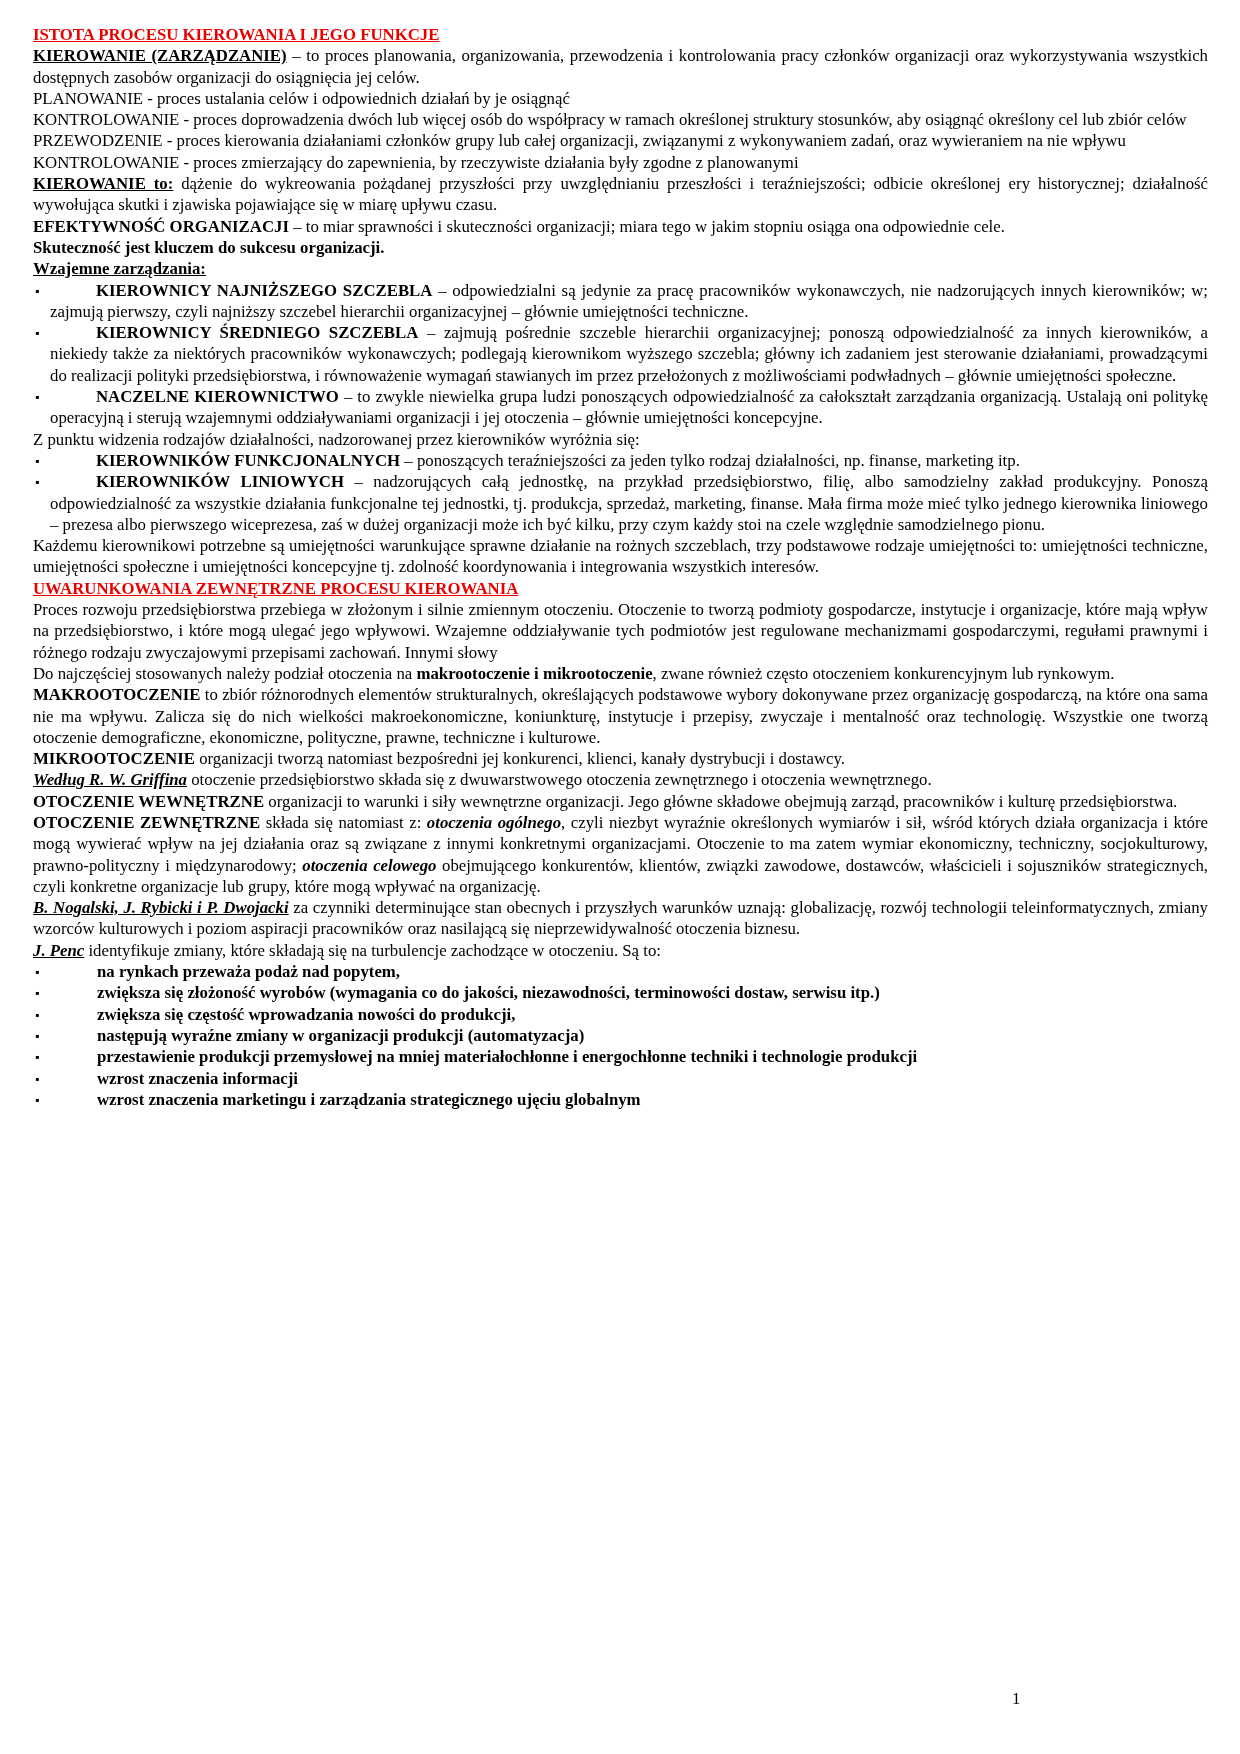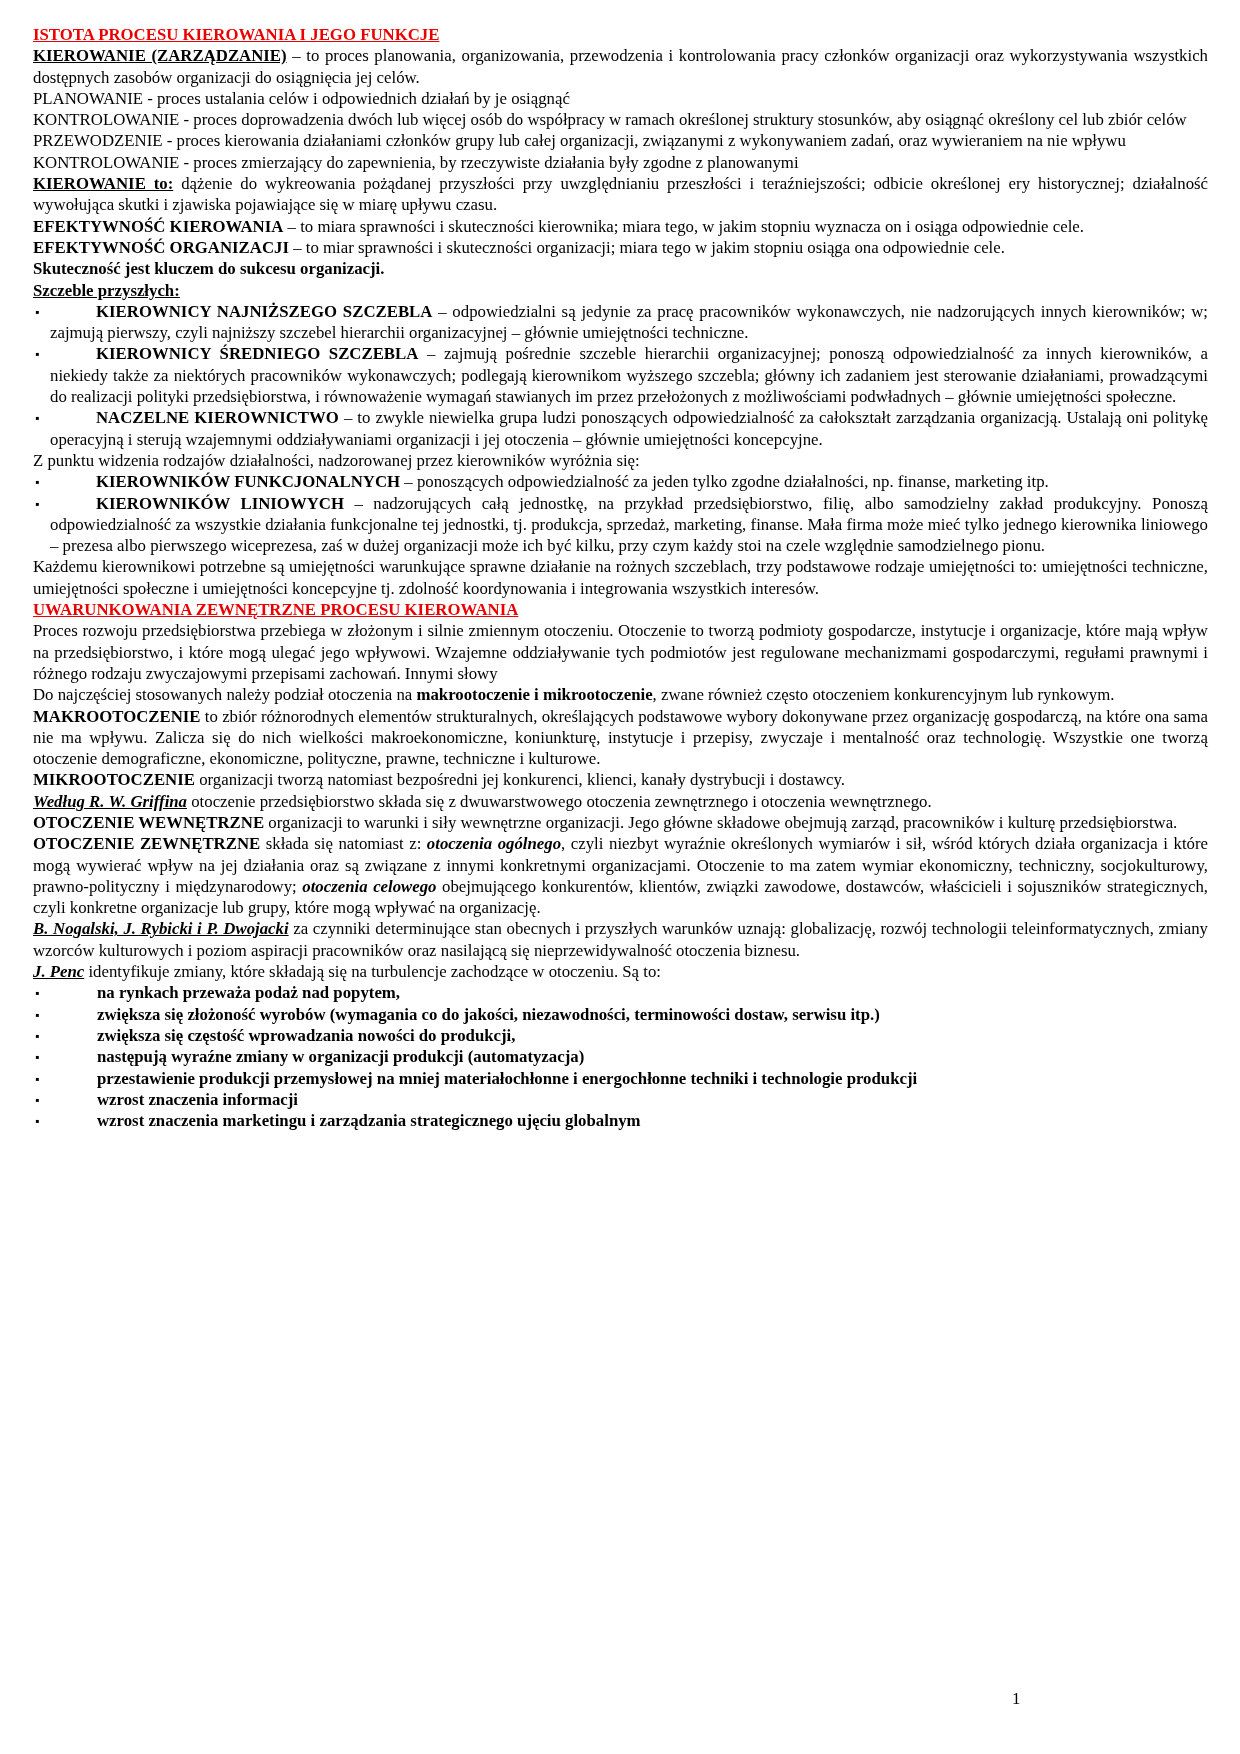--- a/index.html
+++ b/index.html
@@ -47,37 +47,36 @@
 
   <p class="p"><span class="b u">KIEROWANIE (ZARZĄDZANIE)</span><span> – to proces planowania, organizowania, przewodzenia i kontrolowania pracy członków organizacji oraz wykorzystywania wszystkich dostępnych zasobów organizacji do osiągnięcia jej celów.</span></p>
 
   <p class="p">PLANOWANIE - proces ustalania celów i odpowiednich działań by je osiągnąć</p>
   <p class="p">KONTROLOWANIE - proces doprowadzenia dwóch lub więcej osób do współpracy w ramach określonej struktury stosunków, aby osiągnąć określony cel lub zbiór celów</p>
   <p class="p">PRZEWODZENIE - proces kierowania działaniami członków grupy lub całej organizacji, związanymi z wykonywaniem zadań, oraz wywieraniem na nie wpływu</p>
   <p class="p">KONTROLOWANIE - proces zmierzający do zapewnienia, by rzeczywiste działania były zgodne z planowanymi</p>
 
   <p class="p"><span class="b u">KIEROWANIE to:</span><span> dążenie do wykreowania pożądanej przyszłości przy uwzględnianiu przeszłości i teraźniejszości; odbicie określonej ery historycznej; działalność wywołująca skutki i zjawiska pojawiające się w miarę upływu czasu.</span></p>
 
-  <p class="p"><span class="b">EFEKTYWNOŚĆ KIEROWANIA</span><span> – to miara sprawności i skuteczności kierownika; miara tego, w jakim stopniu wyznacza on i osiąga odpowiednie cele.</span></p>
 
   <p class="p"><span class="b">EFEKTYWNOŚĆ ORGANIZACJI</span><span> – to miar sprawności i skuteczności organizacji; miara tego w jakim stopniu osiąga ona odpowiednie cele.</span></p>
 
   <p class="p b">Skuteczność jest kluczem do sukcesu organizacji.</p>
-  <p class="p b u">Szczeble przyszłych:</p>
+  <p class="p b u">Wzajemne zarządzania:</p>
 
   <div>
     <div class="bullet"><span class="marker">▪</span><span class="b">KIEROWNICY NAJNIŻSZEGO SZCZEBLA</span><span> – odpowiedzialni są jedynie za pracę pracowników wykonawczych, nie nadzorujących innych kierowników; w; zajmują pierwszy, czyli najniższy szczebel hierarchii organizacyjnej – głównie umiejętności techniczne.</span></div>
     <div class="bullet"><span class="marker">▪</span><span class="b">KIEROWNICY ŚREDNIEGO SZCZEBLA</span><span> – zajmują pośrednie szczeble hierarchii organizacyjnej; ponoszą odpowiedzialność za innych kierowników, a niekiedy także za niektórych pracowników wykonawczych; podlegają kierownikom wyższego szczebla; główny ich zadaniem jest sterowanie działaniami, prowadzącymi do realizacji polityki przedsiębiorstwa, i równoważenie wymagań stawianych im przez przełożonych z możliwościami podwładnych – głównie umiejętności społeczne.</span></div>
     <div class="bullet"><span class="marker">▪</span><span class="b">NACZELNE KIEROWNICTWO</span><span> – to zwykle niewielka grupa ludzi ponoszących odpowiedzialność za całokształt zarządzania organizacją. Ustalają oni politykę operacyjną i sterują wzajemnymi oddziaływaniami organizacji i jej otoczenia – głównie umiejętności koncepcyjne.</span></div>
   </div>
 
   <p class="p">Z punktu widzenia rodzajów działalności, nadzorowanej przez kierowników wyróżnia się:</p>
 
   <div>
-    <div class="bullet"><span class="marker">▪</span><span class="b">KIEROWNIKÓW FUNKCJONALNYCH</span><span> – ponoszących odpowiedzialność za jeden tylko zgodne działalności, np. finanse, marketing itp.</span></div>
+    <div class="bullet"><span class="marker">▪</span><span class="b">KIEROWNIKÓW FUNKCJONALNYCH</span><span> – ponoszących teraźniejszości za jeden tylko rodzaj działalności, np. finanse, marketing itp.</span></div>
     <div class="bullet"><span class="marker">▪</span><span class="b">KIEROWNIKÓW LINIOWYCH</span><span> – nadzorujących całą jednostkę, na przykład przedsiębiorstwo, filię, albo samodzielny zakład produkcyjny. Ponoszą odpowiedzialność za wszystkie działania funkcjonalne tej jednostki, tj. produkcja, sprzedaż, marketing, finanse. Mała firma może mieć tylko jednego kierownika liniowego – prezesa albo pierwszego wiceprezesa, zaś w dużej organizacji może ich być kilku, przy czym każdy stoi na czele względnie samodzielnego pionu.</span></div>
   </div>
 
   <p class="p">Każdemu kierownikowi potrzebne są umiejętności warunkujące sprawne działanie na rożnych szczeblach, trzy podstawowe rodzaje umiejętności to: umiejętności techniczne, umiejętności społeczne i umiejętności koncepcyjne tj. zdolność koordynowania i integrowania wszystkich interesów.</p>
 
   <p class="p b u red">UWARUNKOWANIA ZEWNĘTRZNE PROCESU KIEROWANIA</p>
 
   <p class="p">Proces rozwoju przedsiębiorstwa przebiega w złożonym i silnie zmiennym otoczeniu. Otoczenie to tworzą podmioty gospodarcze, instytucje i organizacje, które mają wpływ na przedsiębiorstwo, i które mogą ulegać jego wpływowi. Wzajemne oddziaływanie tych podmiotów jest regulowane mechanizmami gospodarczymi, regułami prawnymi i różnego rodzaju zwyczajowymi przepisami zachowań. Innymi słowy</p>
 
   <p class="p"><span>Do najczęściej stosowanych należy podział otoczenia na </span><span class="b">makrootoczenie i mikrootoczenie</span><span>, zwane również często otoczeniem konkurencyjnym lub rynkowym.</span></p>

